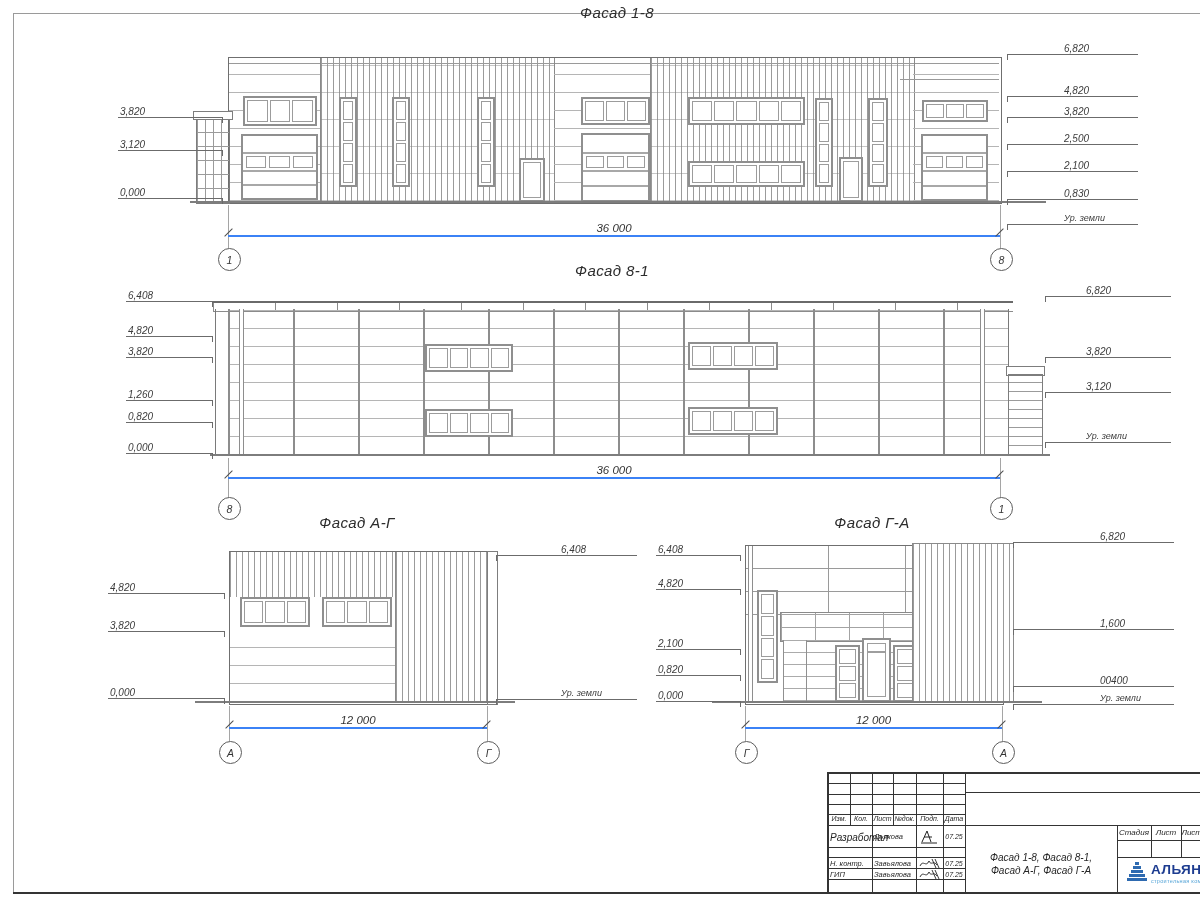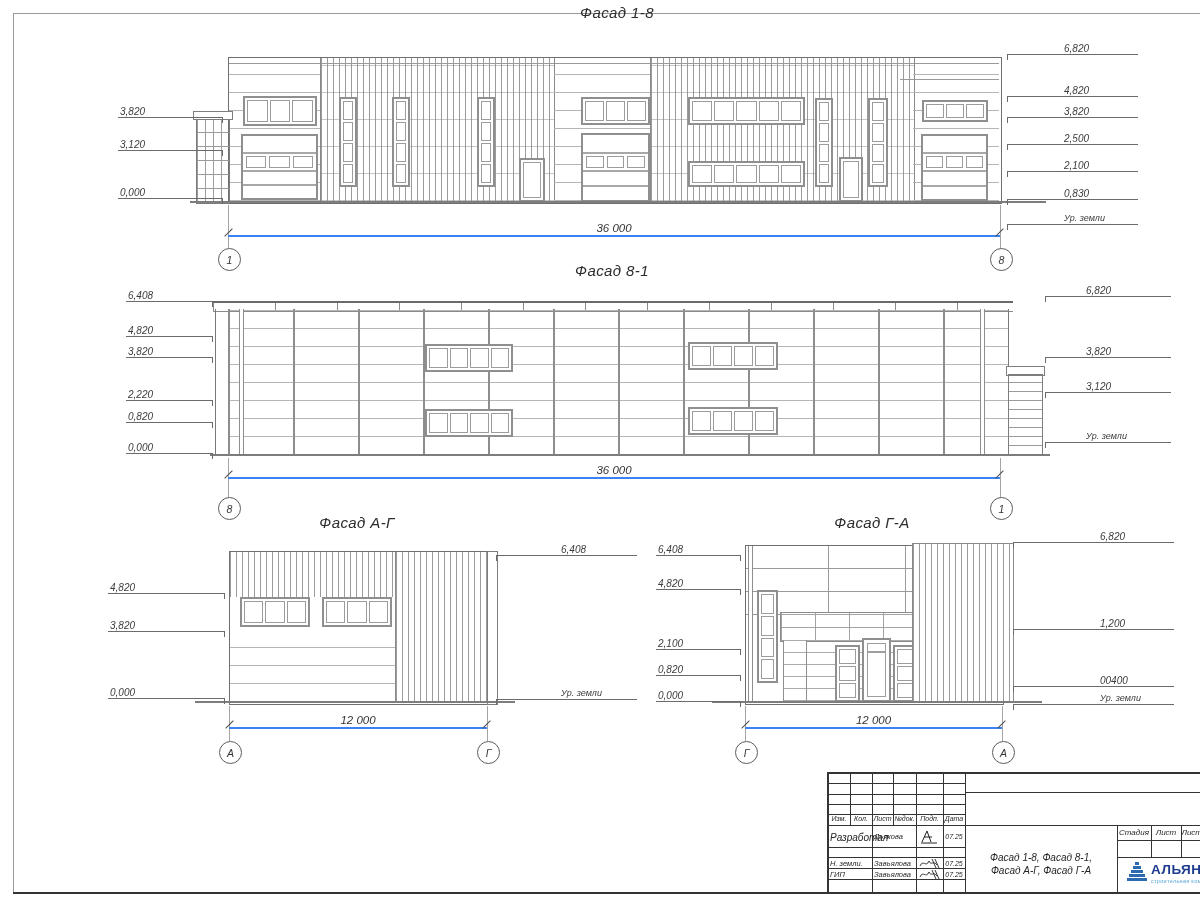--- a/index.html
+++ b/index.html
@@ -227,21 +227,21 @@
       <i></i>
       <i></i>
     </div>
   <div class="abs" style="left:1006px;top:366px;width:37px;height:8px;border:1px solid #7d7d7d;background:#fff"></div>
   <div class="abs hgrid9" style="left:1008px;top:374px;width:33px;height:80px;border:1px solid #7d7d7d"></div>
   <div class="DK" style="left:210px;top:454px;width:840px;height:2px;background:#7d7d7d"></div>
 
   <div class="lvl lvl-l" style="left:126px;top:290px;width:86px">6,408</div>
   <div class="lvl lvl-l" style="left:126px;top:325px;width:86px">4,820</div>
   <div class="lvl lvl-l" style="left:126px;top:346px;width:86px">3,820</div>
-  <div class="lvl lvl-l" style="left:126px;top:389px;width:86px">2,220</div>
+  <div class="lvl lvl-l" style="left:126px;top:389px;width:86px">1,260</div>
   <div class="lvl lvl-l" style="left:126px;top:411px;width:86px">0,820</div>
   <div class="lvl lvl-l" style="left:126px;top:442px;width:86px">0,000</div>
   <div class="lvl lvl-r" style="left:1046px;top:285px;width:125px;padding-left:40px">6,820</div>
   <div class="lvl lvl-r" style="left:1046px;top:346px;width:125px;padding-left:40px">3,820</div>
   <div class="lvl lvl-r" style="left:1046px;top:381px;width:125px;padding-left:40px">3,120</div>
   <div class="lvl lvl-r" style="left:1046px;top:431px;width:125px;padding-left:40px;font-size:9px">Ур. земли</div>
 
   <div class="ext" style="left:228px;top:458px;height:40px"></div>
   <div class="ext" style="left:1000px;top:458px;height:40px"></div>
   <div class="dim" style="left:228px;top:477px;width:772px">
@@ -314,21 +314,21 @@
     </div>
   <div class="abs slats" style="left:912px;top:543px;width:100px;height:157px;border:1px solid #8a8a8a;background-color:#fff"></div>
   <div class="DK" style="left:712px;top:701px;width:330px;height:2px;background:#7d7d7d"></div>
 
   <div class="lvl lvl-l" style="left:656px;top:544px;width:84px">6,408</div>
   <div class="lvl lvl-l" style="left:656px;top:578px;width:84px">4,820</div>
   <div class="lvl lvl-l" style="left:656px;top:638px;width:84px">2,100</div>
   <div class="lvl lvl-l" style="left:656px;top:664px;width:84px">0,820</div>
   <div class="lvl lvl-l" style="left:656px;top:690px;width:84px">0,000</div>
   <div class="lvl lvl-r" style="left:1014px;top:531px;width:160px;padding-left:86px">6,820</div>
-  <div class="lvl lvl-r" style="left:1014px;top:618px;width:160px;padding-left:86px">1,200</div>
+  <div class="lvl lvl-r" style="left:1014px;top:618px;width:160px;padding-left:86px">1,600</div>
   <div class="lvl lvl-r" style="left:1014px;top:675px;width:160px;padding-left:86px">00400</div>
   <div class="lvl lvl-r" style="left:1014px;top:693px;width:160px;padding-left:86px;font-size:9px">Ур. земли</div>
 
   <div class="ext" style="left:745px;top:706px;height:35px"></div>
   <div class="ext" style="left:1002px;top:706px;height:35px"></div>
   <div class="dim" style="left:745px;top:727px;width:257px">
     <span class="dlab">12 000</span>
   </div>
   <div class="bub" style="left:735px;top:741px">Г</div>
   <div class="bub" style="left:992px;top:741px">А</div>
@@ -366,21 +366,21 @@
   <span class="tbtxt tb c" style="left:916px;top:815px;width:27px;font-size:7px">Подп.</span>
   <span class="tbtxt tb c" style="left:943px;top:815px;width:22px;font-size:7px">Дата</span>
 
   <span class="tbtxt tb" style="left:830px;top:832px;width:42px;font-size:10px">Разработал</span>
   <span class="tbtxt tb" style="left:874px;top:832px;width:41px;font-size:7.5px">Дьякова</span>
   <svg class="abs" style="left:918px;top:828px" width="24" height="18" viewBox="0 0 24 18">
       <path d="M4 14 L9 3 L13 14 M6 9 h8 M3 15 h16" stroke="#222" stroke-width="1" fill="none"></path>
     </svg>
   <span class="tbtxt tb c" style="left:944px;top:833px;width:20px;font-size:7px">07.25</span>
 
-  <span class="tbtxt tb" style="left:830px;top:859px;width:42px;font-size:7.5px">Н. земли.</span>
+  <span class="tbtxt tb" style="left:830px;top:859px;width:42px;font-size:7.5px">Н. контр.</span>
   <span class="tbtxt tb" style="left:874px;top:859px;width:41px;font-size:7.5px">Завьялова</span>
   <svg class="abs" style="left:918px;top:858px" width="24" height="11" viewBox="0 0 24 11">
       <path d="M2 8 C5 1 8 10 11 3 C13 8 16 2 19 7 M14 1 l4 9 M17 1 l4 9" stroke="#222" stroke-width="0.9" fill="none"></path>
     </svg>
   <span class="tbtxt tb c" style="left:944px;top:860px;width:20px;font-size:7px">07.25</span>
 
   <span class="tbtxt tb" style="left:830px;top:870px;width:42px;font-size:7.5px">ГИП</span>
   <span class="tbtxt tb" style="left:874px;top:870px;width:41px;font-size:7.5px">Завьялова</span>
   <svg class="abs" style="left:918px;top:869px" width="24" height="11" viewBox="0 0 24 11">
       <path d="M2 8 C5 1 8 10 11 3 C13 8 16 2 19 7 M14 1 l4 9 M17 1 l4 9" stroke="#222" stroke-width="0.9" fill="none"></path>

